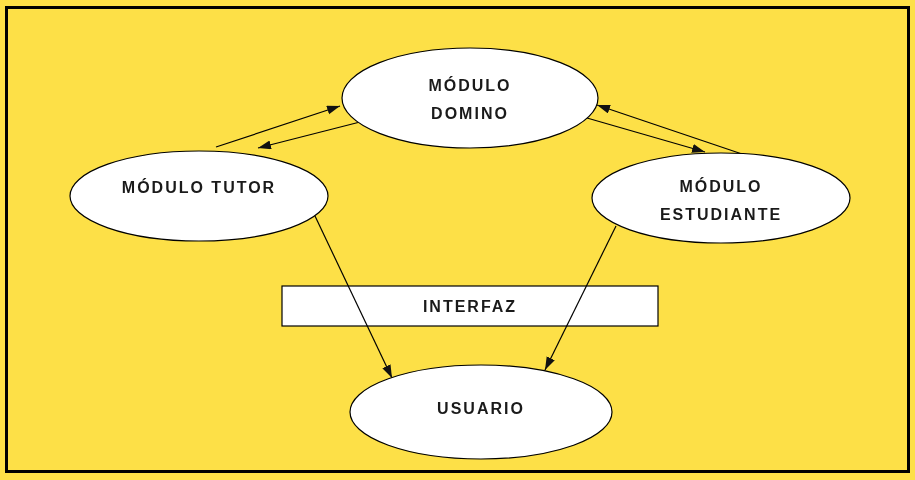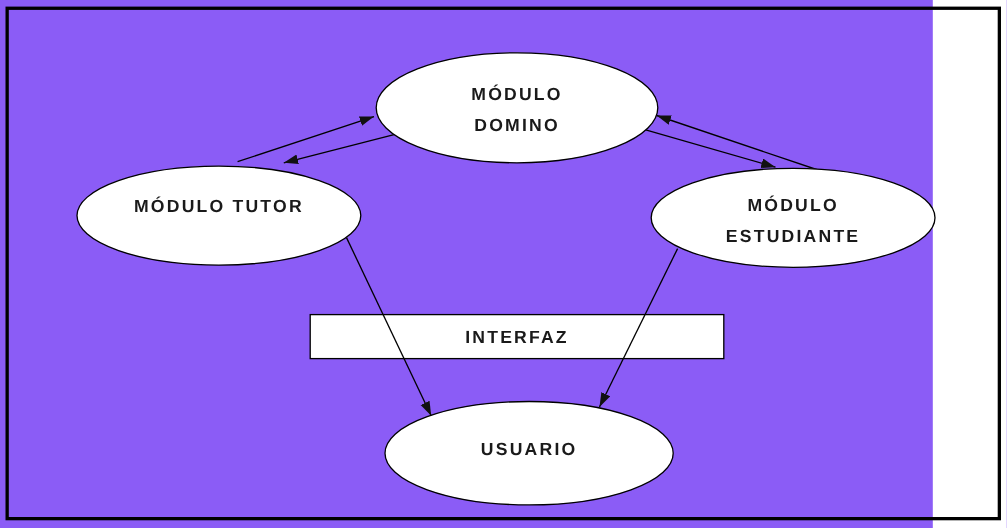--- a/index.html
+++ b/index.html
@@ -1,17 +1,17 @@
 <!DOCTYPE html>
 <html><head>
 <meta charset="utf-8">
 <style>
   html,body{margin:0;padding:0;background:#ffffff;}
   .stage{
-    width:848px;height:480px;position:relative;background:#8b5cf6;
+    width:915px;height:480px;position:relative;background:#fde047;
     font-family:"Liberation Sans",sans-serif;
   }
   svg{display:block;}
   .frame{fill:none;stroke:#000000;stroke-width:3;}
   .shape{fill:#ffffff;stroke:#000000;stroke-width:1.2;}
   .box{fill:#ffffff;stroke:#000000;stroke-width:1.2;}
   .edge{stroke:#000000;stroke-width:1.2;fill:none;}
   .lbl{
     font-family:"Liberation Sans",sans-serif;
     font-weight:bold;

